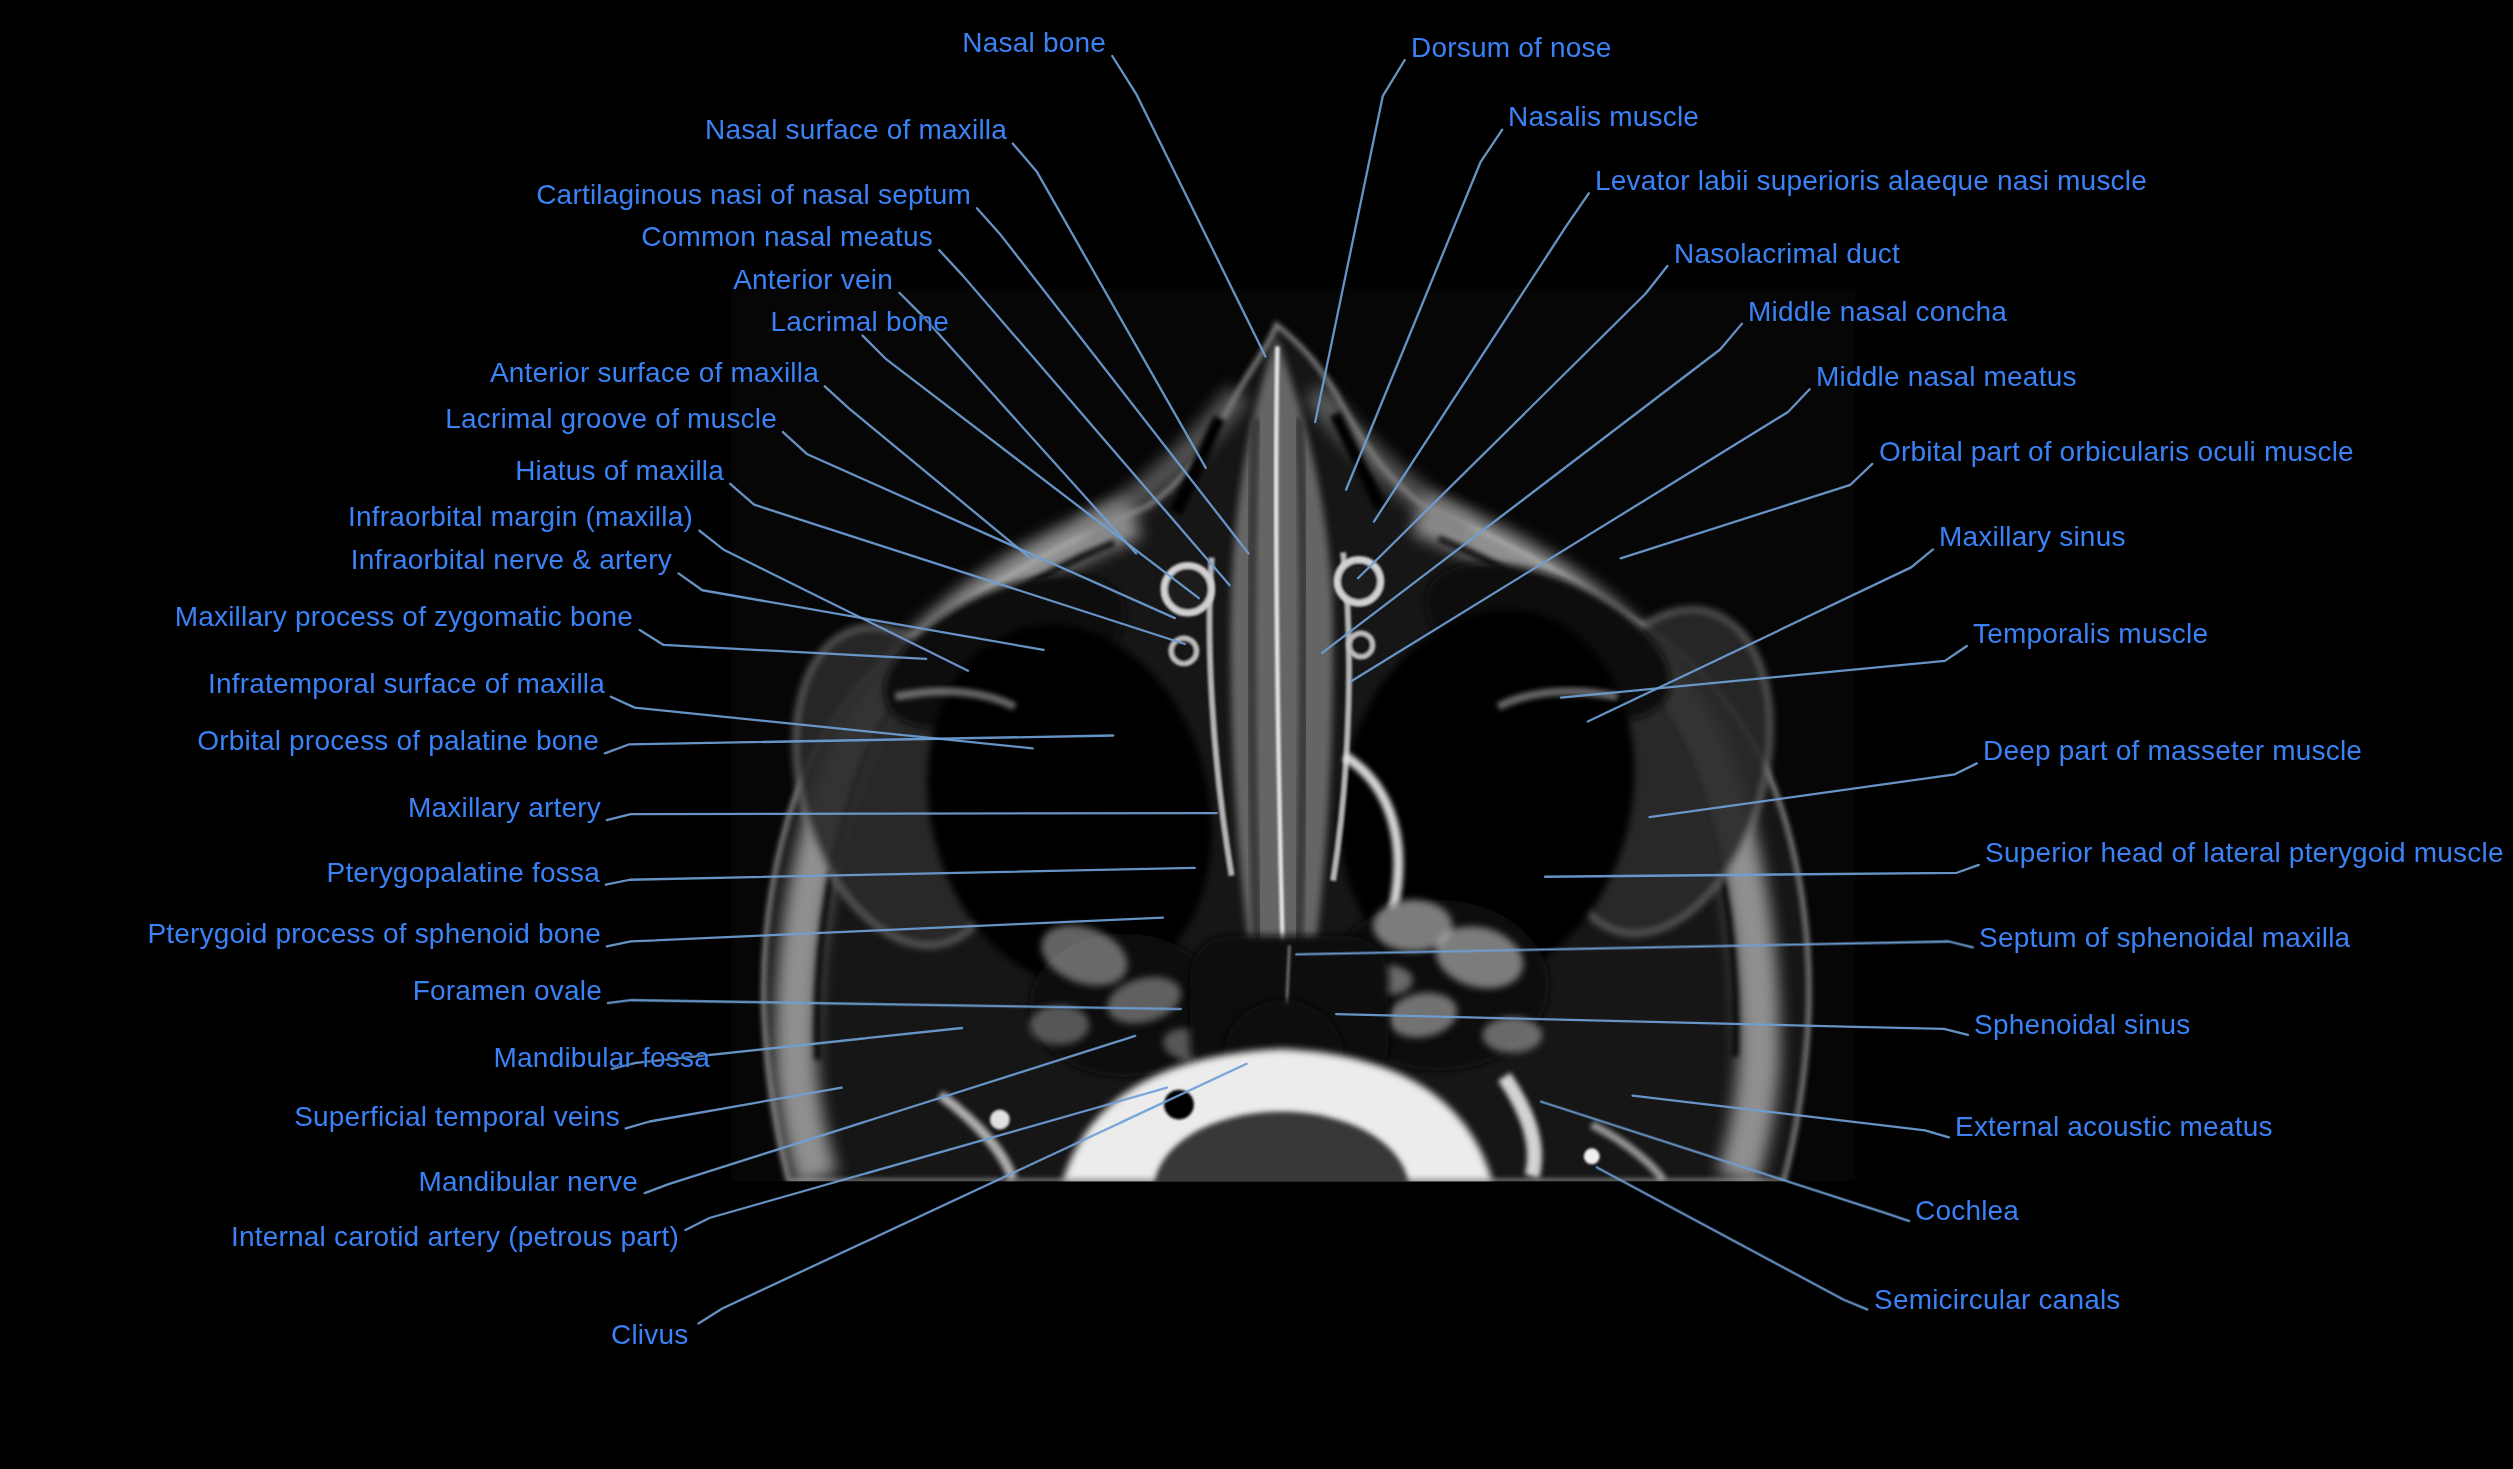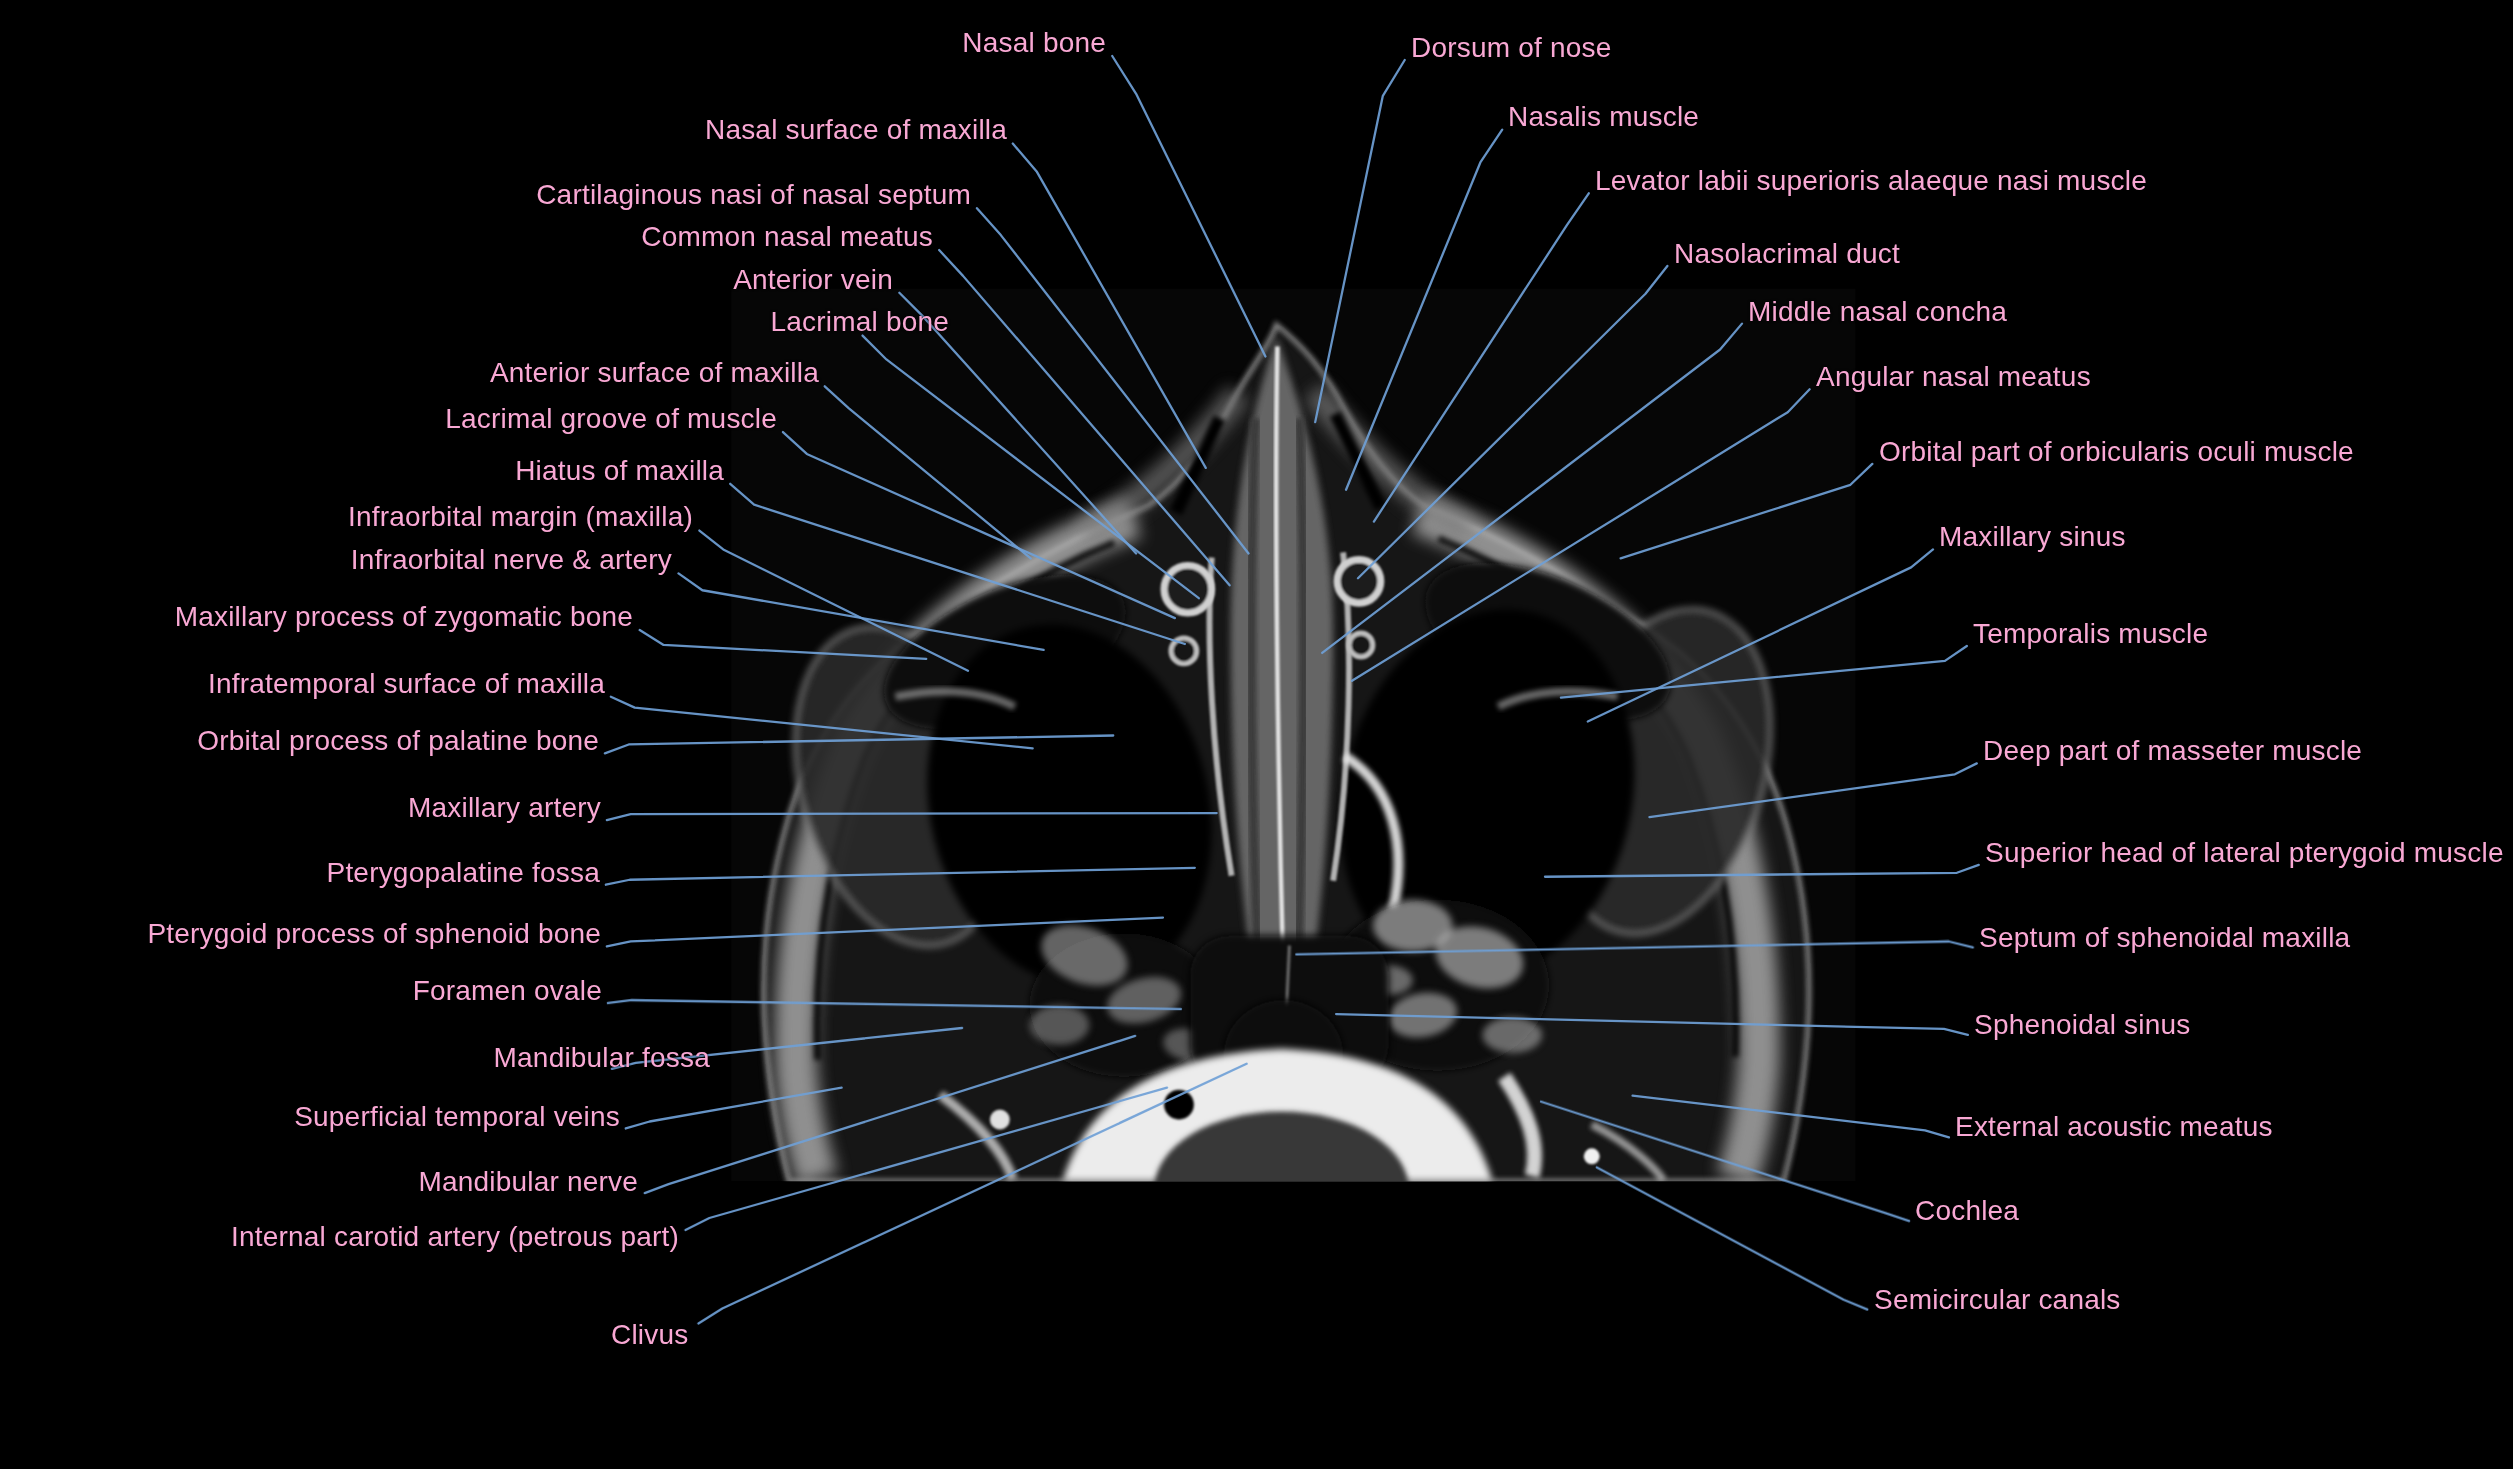--- a/index.html
+++ b/index.html
@@ -1,19 +1,19 @@
 <!DOCTYPE html>
 <html><head>
 <meta charset="utf-8">
 <style>
   html,body{margin:0;padding:0;background:#000;}
   body{width:2513px;height:1470px;position:relative;overflow:hidden;
        font-family:"Liberation Sans","DejaVu Sans",sans-serif;}
   .scene{position:absolute;left:0;top:0;}
-  .lbl{position:absolute;color:#f9a8d4;font-size:28px;line-height:34px;
+  .lbl{position:absolute;color:#3b82f6;font-size:28px;line-height:34px;
        white-space:nowrap;letter-spacing:0.2px;text-shadow:0 0 3px rgba(0,0,0,.9);}
   .leader{stroke:#6f9fd6;stroke-width:2.3;fill:none;stroke-linejoin:round;
           stroke-linecap:round;opacity:.92;}
 </style>
 </head>
 <body>
 
 <svg class="scene" width="2513" height="1470" viewBox="0 0 2526 1477">
   <defs>
     <filter id="b1" x="-40%" y="-40%" width="180%" height="180%">
@@ -180,21 +180,21 @@
 <div class="lbl" style="right:1893px;top:1100px">Superficial temporal veins</div>
 <div class="lbl" style="right:1875px;top:1165px">Mandibular nerve</div>
 <div class="lbl" style="right:1834px;top:1220px">Internal carotid artery (petrous part)</div>
 <div class="lbl" style="left:611px;top:1318px">Clivus</div>
 
 <div class="lbl" style="left:1411px;top:31px">Dorsum of nose</div>
 <div class="lbl" style="left:1508px;top:100px">Nasalis muscle</div>
 <div class="lbl" style="left:1595px;top:164px">Levator labii superioris alaeque nasi muscle</div>
 <div class="lbl" style="left:1674px;top:237px">Nasolacrimal duct</div>
 <div class="lbl" style="left:1748px;top:295px">Middle nasal concha</div>
-<div class="lbl" style="left:1816px;top:360px">Angular nasal meatus</div>
+<div class="lbl" style="left:1816px;top:360px">Middle nasal meatus</div>
 <div class="lbl" style="left:1879px;top:435px">Orbital part of orbicularis oculi muscle</div>
 <div class="lbl" style="left:1939px;top:520px">Maxillary sinus</div>
 <div class="lbl" style="left:1973px;top:617px">Temporalis muscle</div>
 <div class="lbl" style="left:1983px;top:734px">Deep part of masseter muscle</div>
 <div class="lbl" style="left:1985px;top:836px">Superior head of lateral pterygoid muscle</div>
 <div class="lbl" style="left:1979px;top:921px">Septum of sphenoidal maxilla</div>
 <div class="lbl" style="left:1974px;top:1008px">Sphenoidal sinus</div>
 <div class="lbl" style="left:1955px;top:1110px">External acoustic meatus</div>
 <div class="lbl" style="left:1915px;top:1194px">Cochlea</div>
 <div class="lbl" style="left:1874px;top:1283px">Semicircular canals</div>

